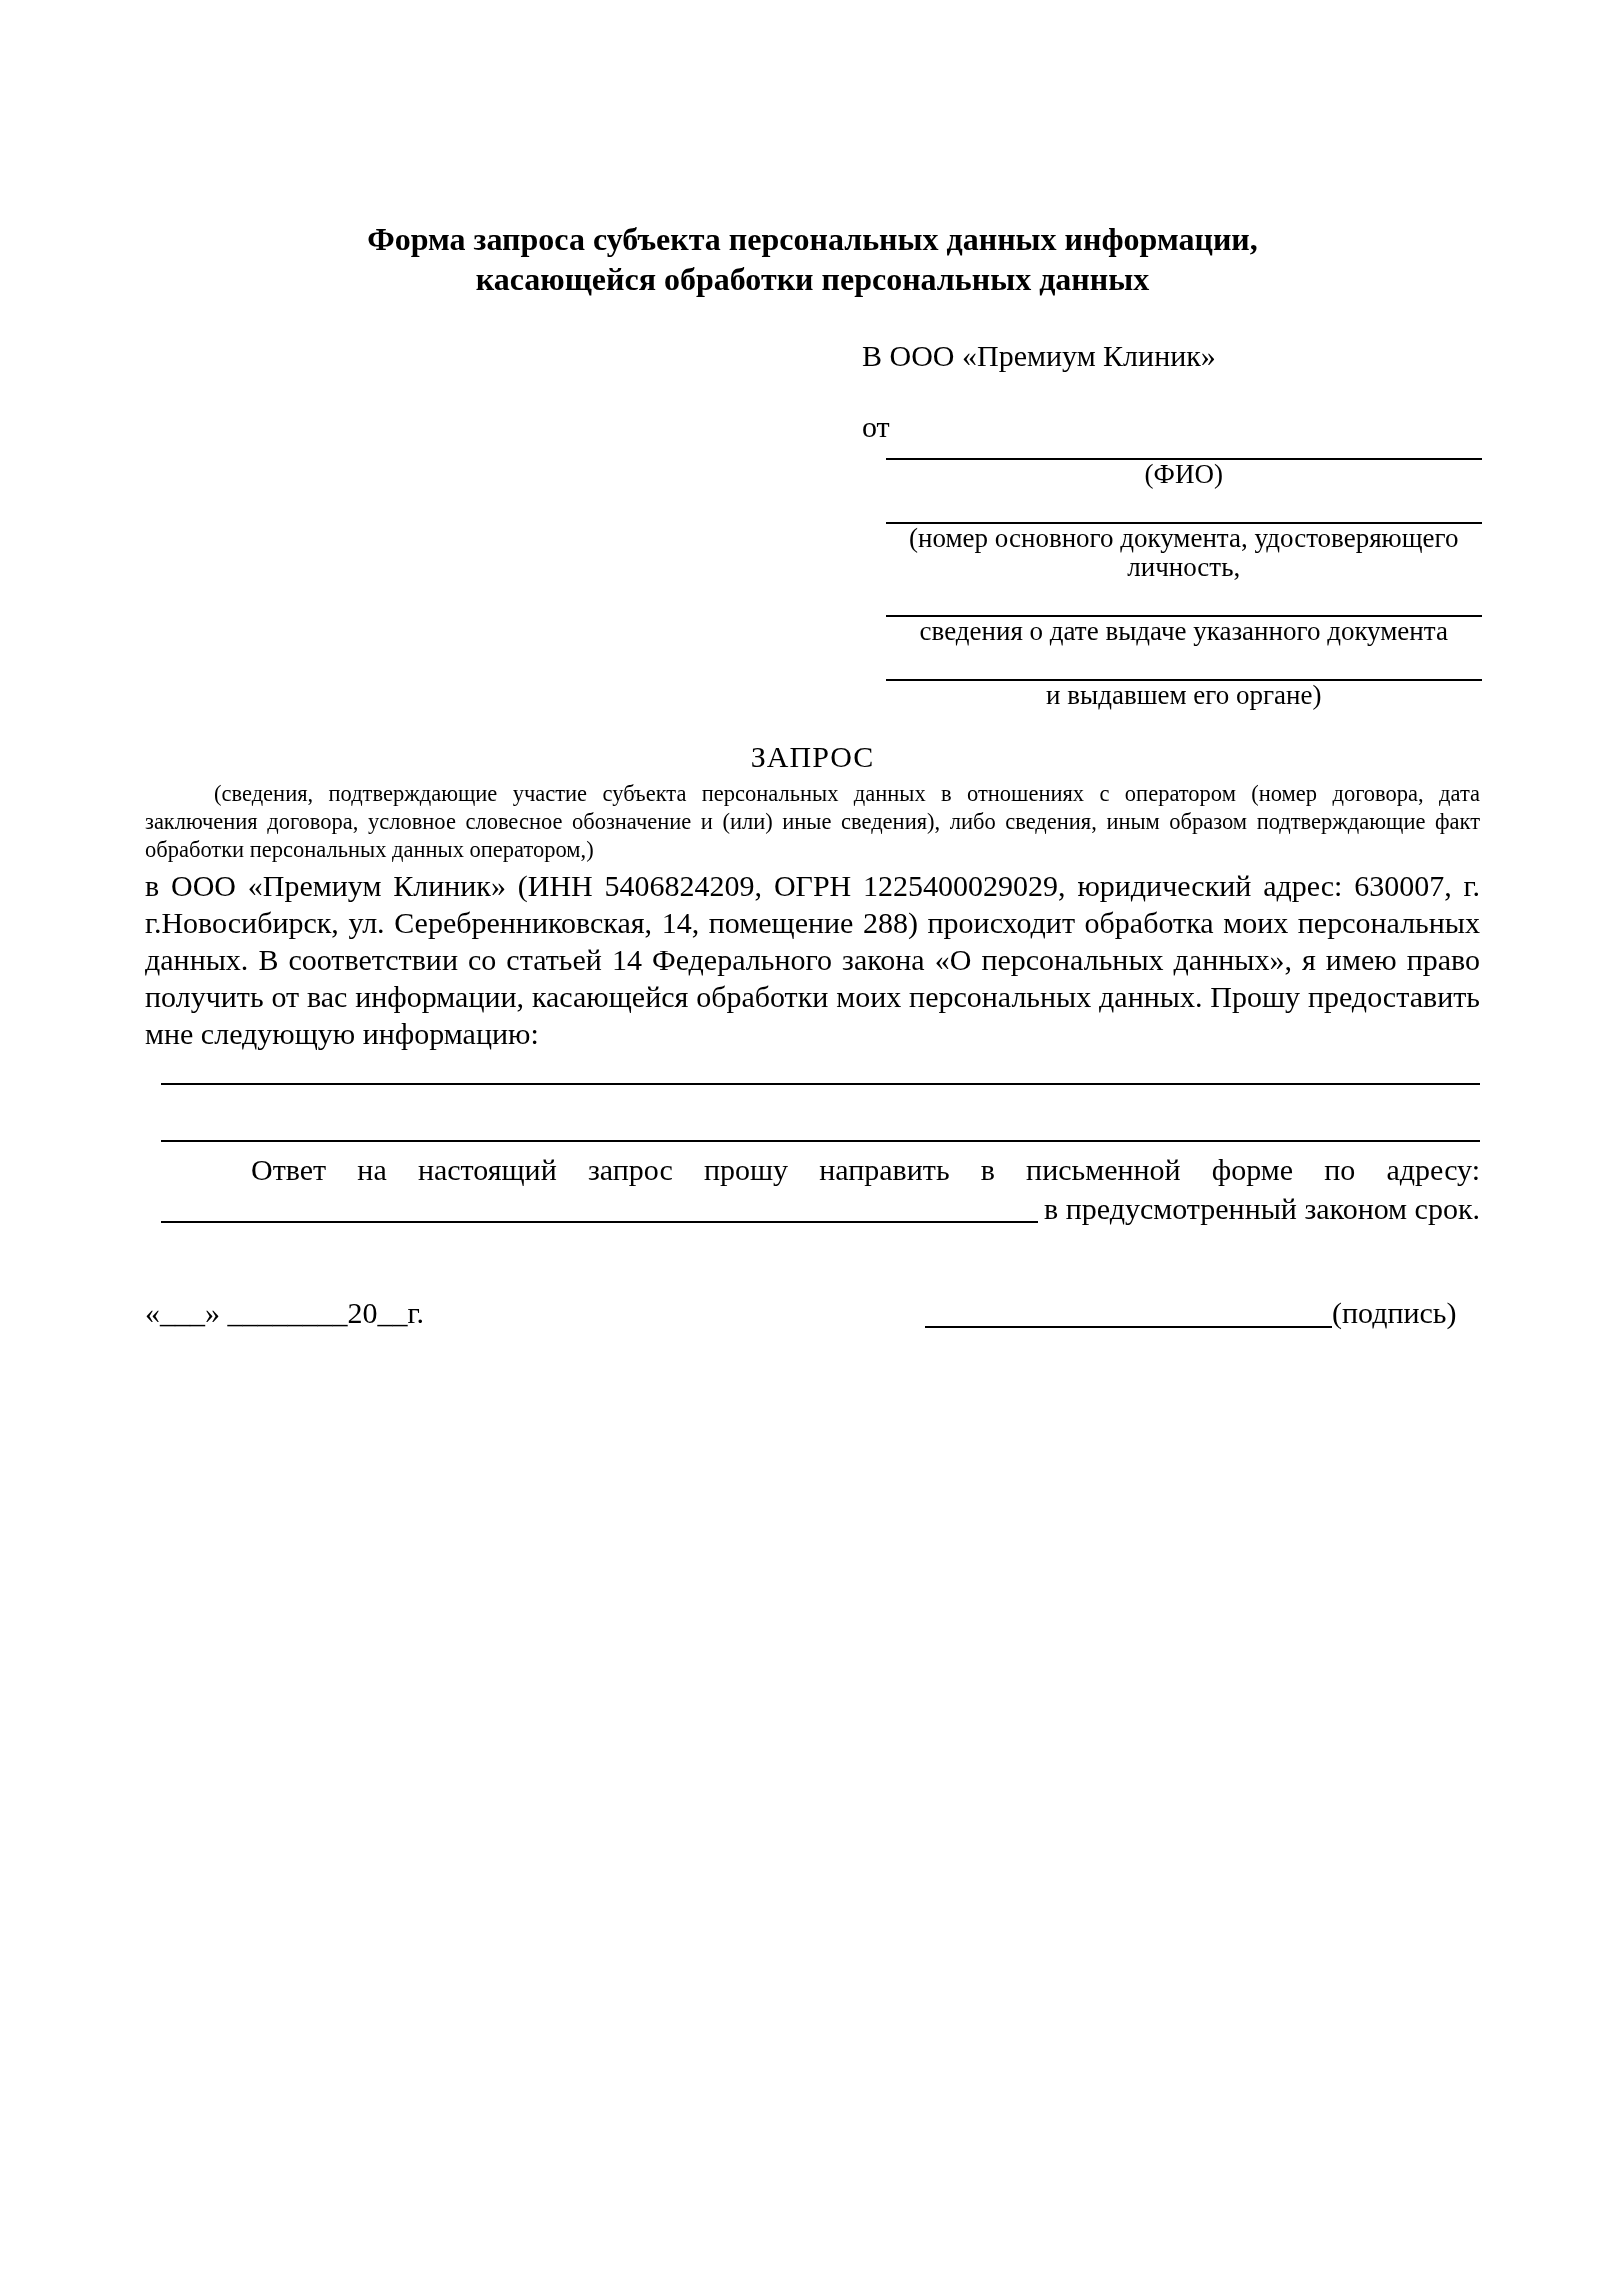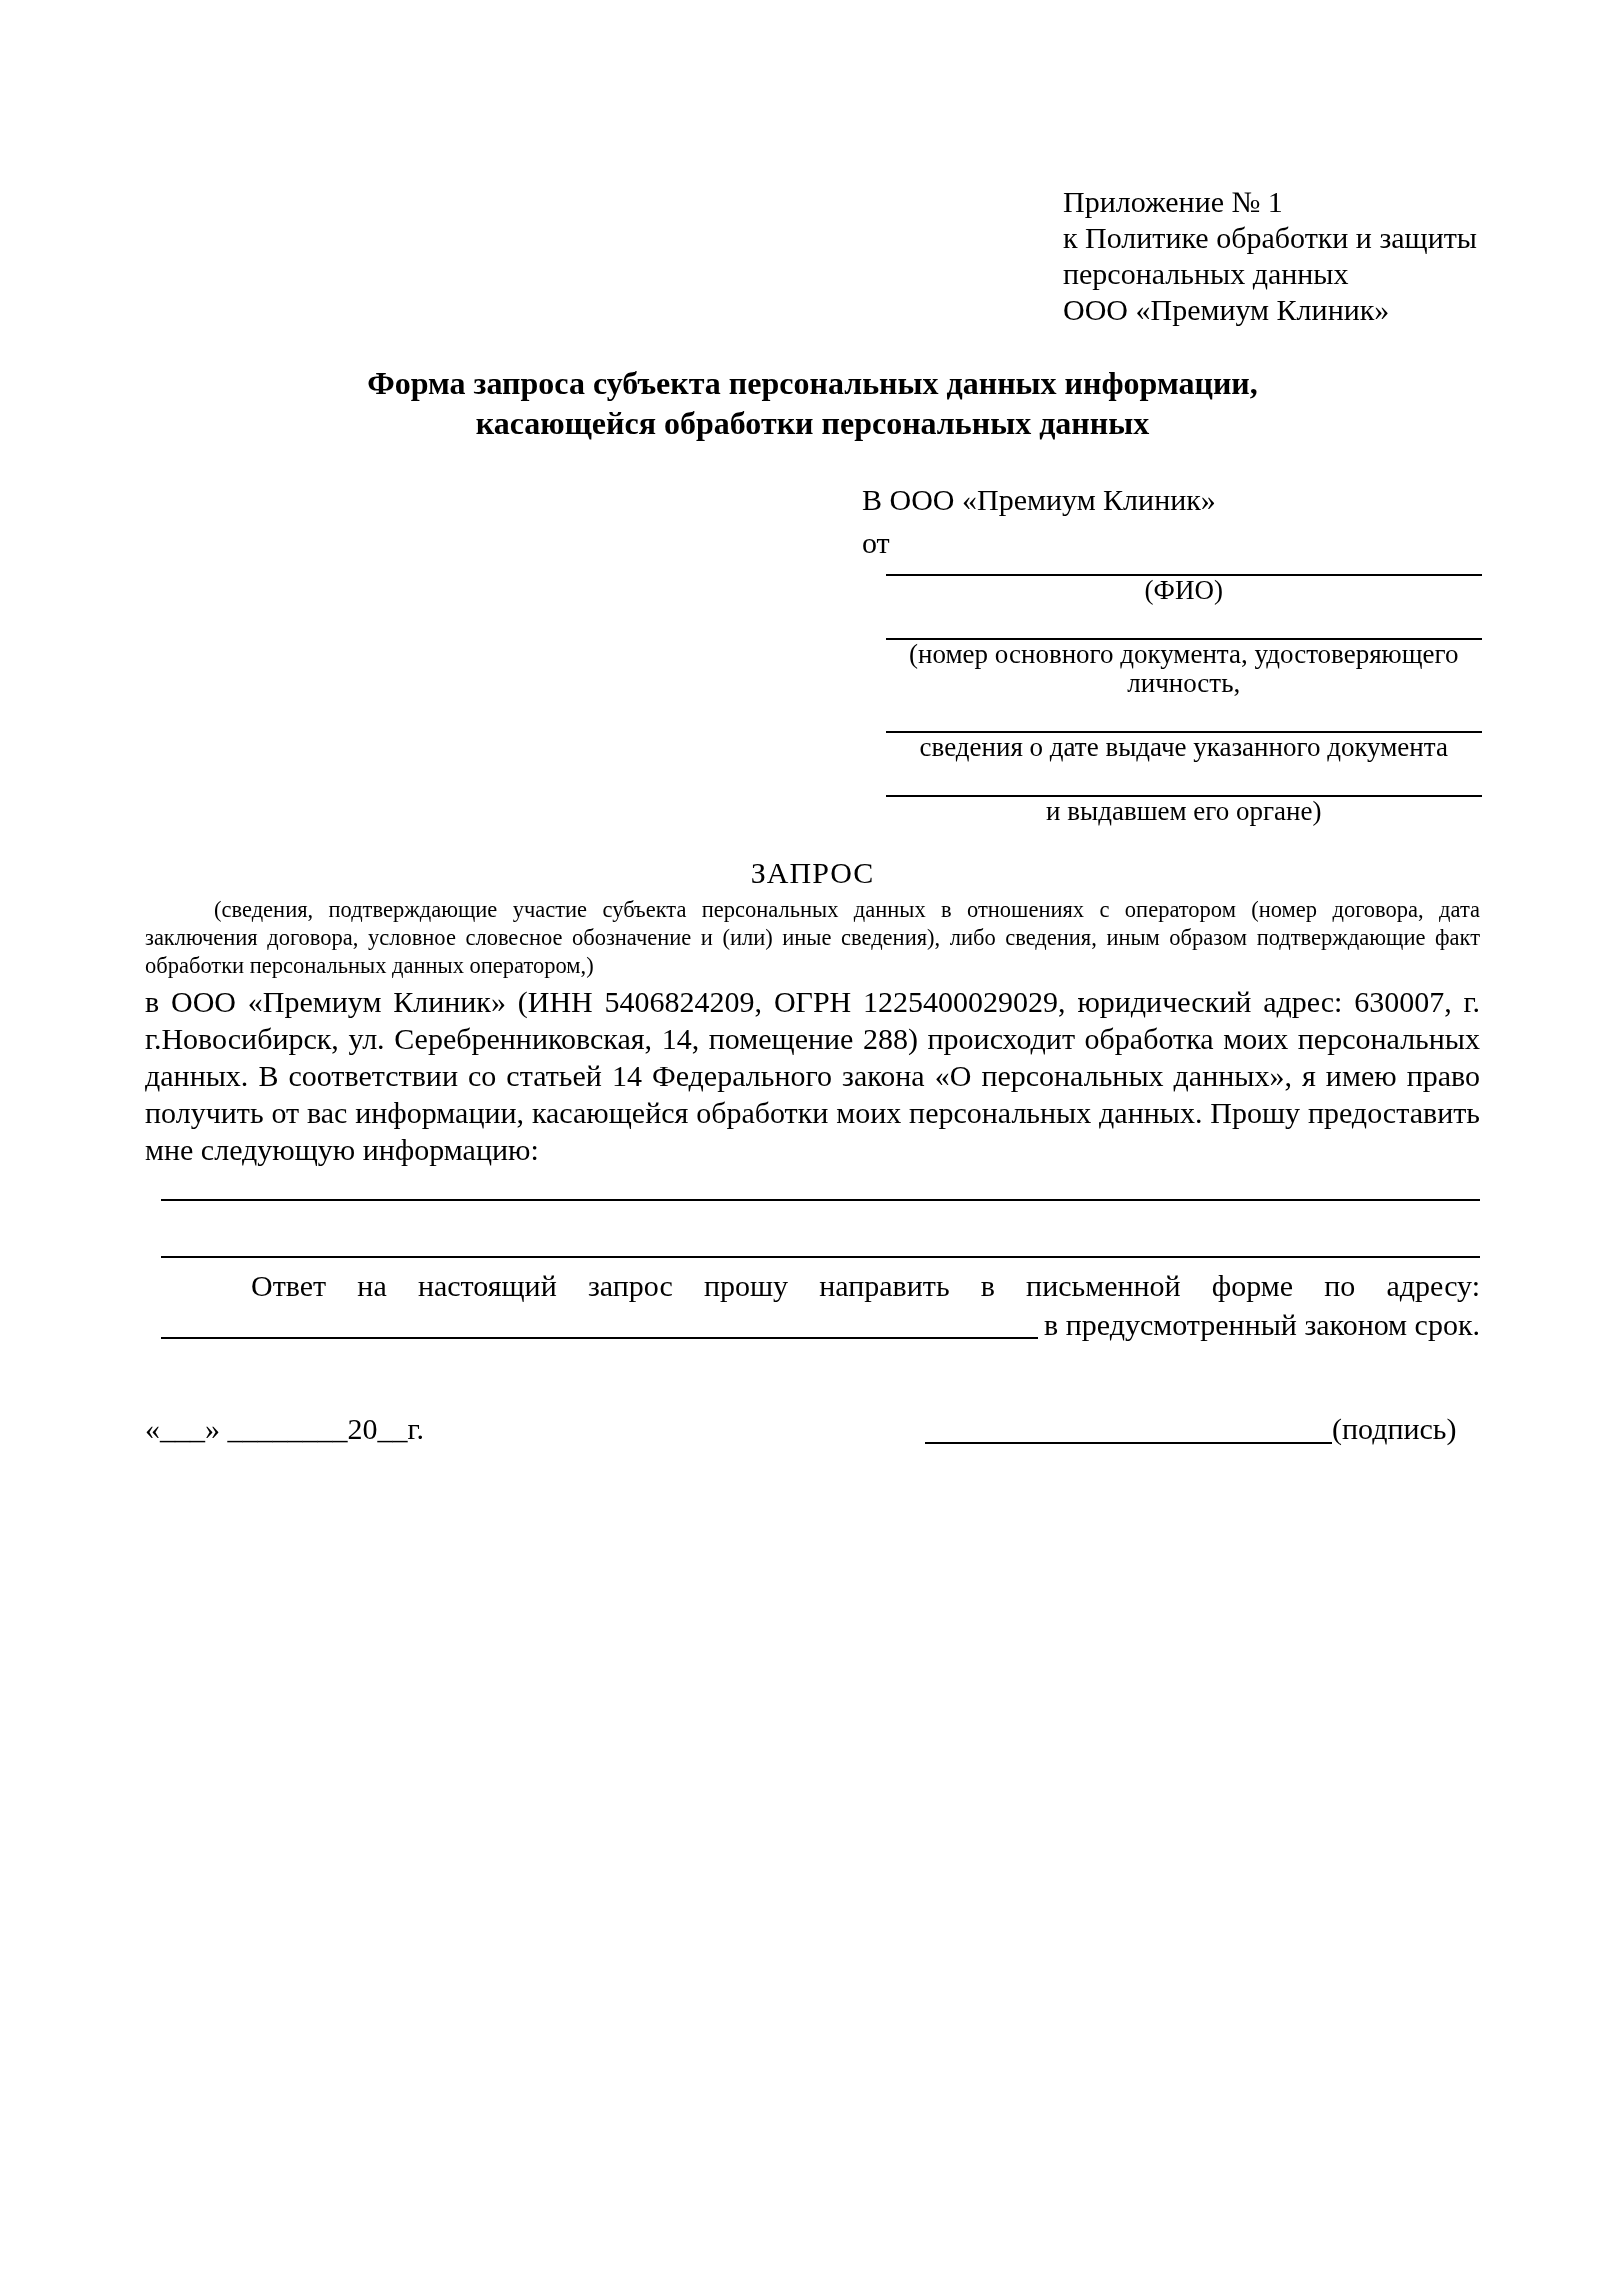--- a/index.html
+++ b/index.html
@@ -40,20 +40,21 @@
   
   .recipient {
     margin-top: 35px;
     margin-left: 717px;
     width: 620px;
   }
   .recipient .to,
   .recipient .from {
     line-height: 43px;
     white-space: nowrap;
+    margin-top: 28px;
   }
   .field { margin-left: 23.5px; }
   .fill {
     border-bottom: 2.9px solid #000000;
   }
   .fill.first { height: 9.8px; }
   .fill.rest  { height: 33px; }
   .caption {
     text-align: center;
     font-size: 27px;
@@ -131,26 +132,20 @@
     margin-bottom: 4.9px;
     align-self: stretch;
   }
   .sig-caption { white-space: nowrap; }
 </style>
 </head>
 <body>
 
 <div class="page">
 
-  <div class="header-block">
-    <div>Приложение № 1</div>
-    <div>к Политике обработки и защиты</div>
-    <div>персональных данных</div>
-    <div>ООО «Премиум Клиник»</div>
-  </div>
 
   <div class="title">
     <div>Форма запроса субъекта персональных данных информации,</div>
     <div>касающейся обработки персональных данных</div>
   </div>
 
   <div class="recipient">
     <div class="to">В ООО «Премиум Клиник»</div>
     <div class="from">от</div>
 

